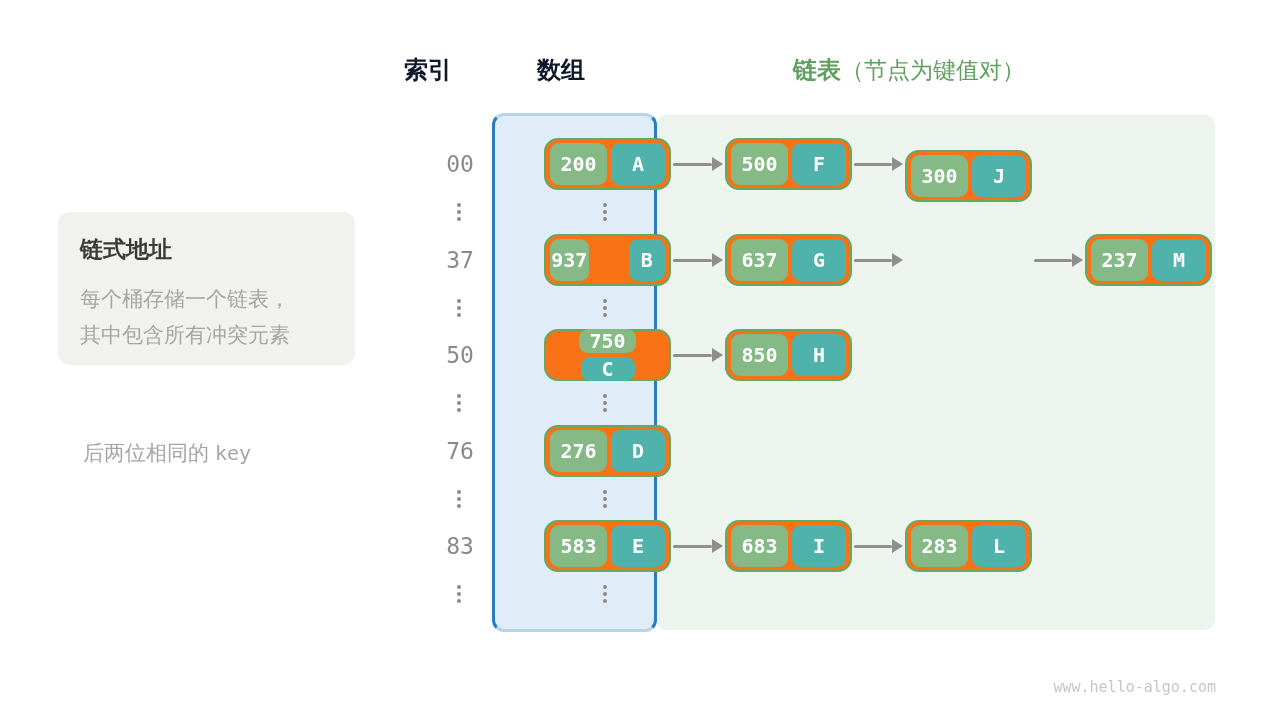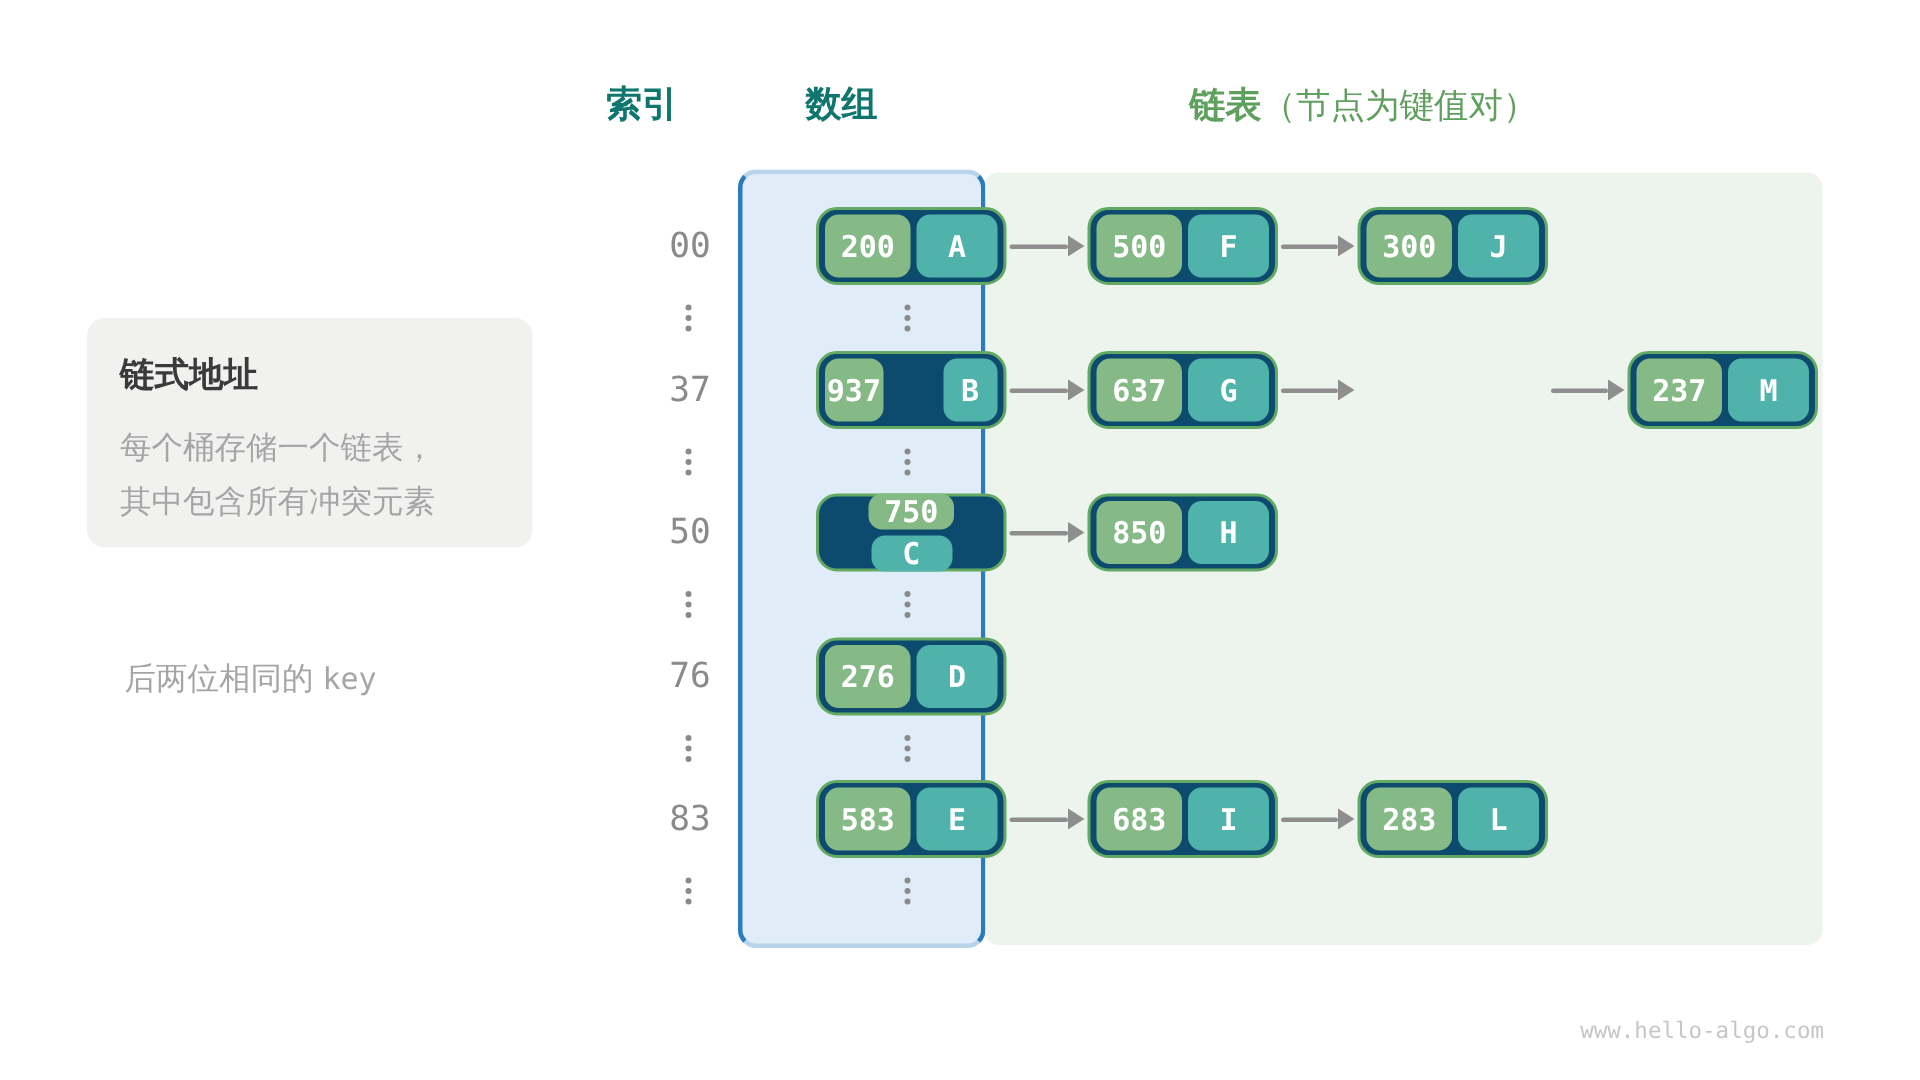--- a/index.html
+++ b/index.html
@@ -6,21 +6,21 @@
   html,body { background:#ffffff; }
   .canvas {
     position:relative; width:1280px; height:720px; background:#ffffff;
     font-family:"Liberation Sans","DejaVu Sans",sans-serif; overflow:hidden;
   }
   .mono { font-family:"DejaVu Sans Mono","Liberation Mono",monospace; }
 
   
   .col-header {
     position:absolute; top:55px; height:30px; line-height:30px;
-    font-size:24px; font-weight:bold; color:#0f766e; text-align:center;
+    font-size:24px; font-weight:bold; color:#0f172a; text-align:center;
   }
   .header-index { left:393px; width:70px; }
   .header-array { left:526px; width:70px; }
   .header-list  { left:793px; width:420px; text-align:left; color:var(--header-green,#5fa05f); }
   .header-list .note { font-weight:400; font-size:23px; }
 
   
   .info-box {
     position:absolute; left:58px; top:212px; width:297px; height:153px;
     background:var(--info-box-bg,#f1f1ef); border-radius:12px; padding:22px 22px;
@@ -46,21 +46,21 @@
   .array-box::before {
     content:''; position:absolute; inset:0; border-radius:12px;
     border:3px solid var(--accent-blue,#2b7cbd);
     border-top-color:rgba(43,124,189,0.22);
     border-bottom-color:rgba(43,124,189,0.22);
   }
   .diagram-layer { position:absolute; inset:0; z-index:3;margin-left:32px; }
 
   
   .kv-node {
-    position:absolute; width:127px; height:52px; background:#0c4a6e;
+    position:absolute; width:127px; height:52px; background:#f97316;
     border:2px solid var(--node-border,#63a963); border-radius:14px;
     display:flex; align-items:center; justify-content:center; gap:4px; padding:0 4px;
   }
   .kv-key, .kv-value {
     height:42px; border-radius:9px; color:#ffffff;
     font-family:"DejaVu Sans Mono","Liberation Mono",monospace;
     font-size:20px; font-weight:bold;
     display:flex; align-items:center; justify-content:center;
   }
   .kv-key   { width:57px; background:var(--key-green,#85b985); }
@@ -124,21 +124,21 @@
         <div class="head"></div>
       </div>
       <div class="kv-node" style="left: 693px; top: 138px;">
         <div class="kv-key">500</div>
         <div class="kv-value">F</div>
       </div>
       <div class="arrow" style="left: 822px; top: 157px; width: 49px;">
         <div class="shaft"></div>
         <div class="head"></div>
       </div>
-      <div class="kv-node" style="left: 873px; top: 138px;">
+      <div class="kv-node" style="left: 873px; top: 150px;">
         <div class="kv-key">300</div>
         <div class="kv-value">J</div>
       </div>
       <div class="dots" style="left: 425px; top: 203px;">
         <div class="dot"></div>
         <div class="dot"></div>
         <div class="dot"></div>
       </div>
       <div class="dots" style="left: 571px; top: 203px;">
         <div class="dot"></div>

